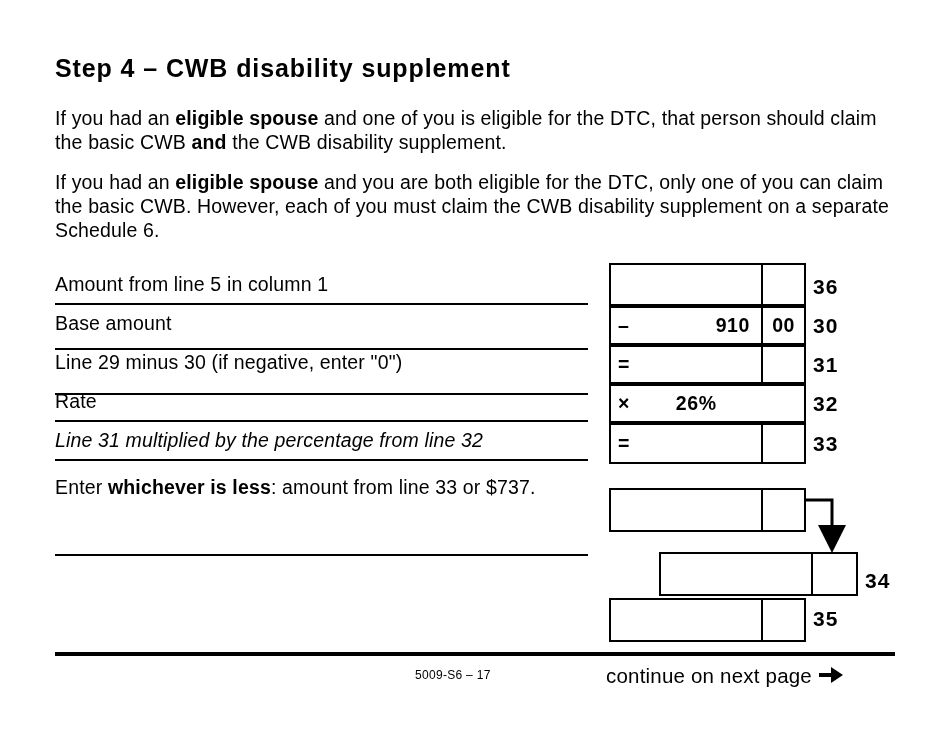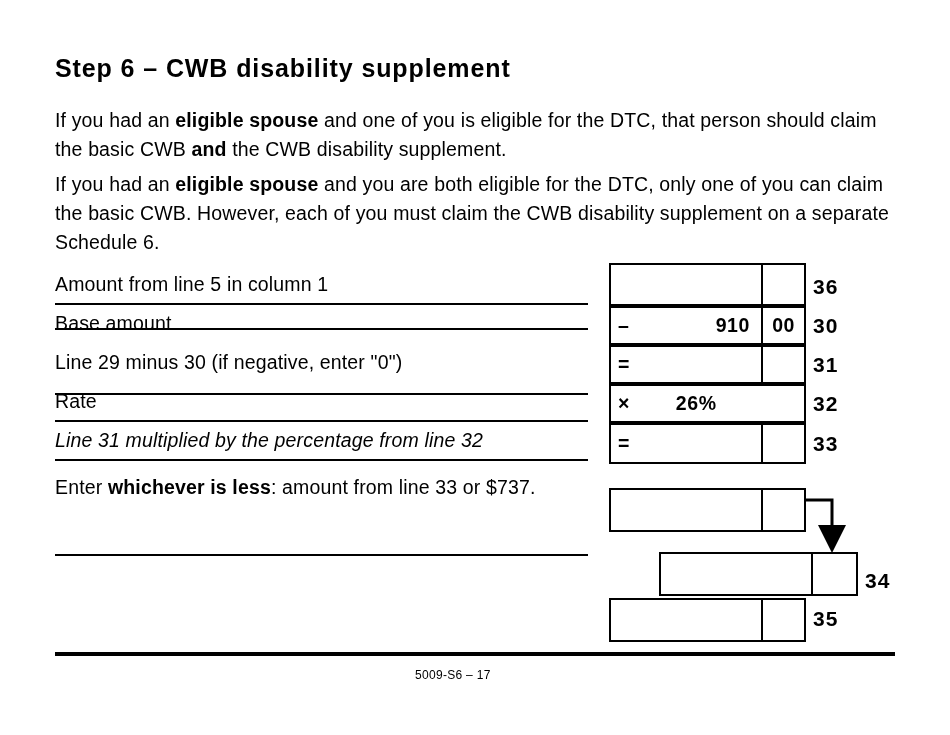--- a/index.html
+++ b/index.html
@@ -33,21 +33,21 @@
     letter-spacing: 0.9px;
     white-space: nowrap;
   }
 
   
   .intro {
     position: absolute;
     left: 55px;
     width: 845px;
     font-size: 19.5px;
-    line-height: 29px;
+    line-height: 24px;
     letter-spacing: 0.15px;
   }
   .intro-1 { top: 106px; }
   .intro-2 { top: 170px; }
   .intro b { font-weight: bold; }
 
   
   .label-row {
     position: absolute;
     left: 55px;
@@ -58,21 +58,21 @@
     box-sizing: border-box;
   }
   .label-row .label-text {
     display: block;
     padding-top: 5px;
     line-height: 26px;
   }
   .label-row b { font-weight: bold; }
 
   .r-29 { top: 266px; height: 39px; }
-  .r-30 { top: 305px; height: 25px; }
+  .r-30 { top: 305px; height: 45px; }
   .r-31 { top: 344px; height: 51px; }
   .r-32 { top: 383px; height: 39px; }
   .r-33 { top: 422px; height: 39px; font-style: italic; }
   .r-34 { top: 461px; height: 87px; margin-top: 8px; }
   .r-35 { top: 594px; height: 45px; }
 
   
   .amt-box {
     position: absolute;
     box-sizing: border-box;
@@ -184,21 +184,21 @@
     display: inline-block;
     vertical-align: -2px;
     margin-left: 6px;
   }
 </style>
 </head>
 <body>
 
 <div class="page">
 
-  <div class="step-heading">Step 6 – CWB disability supplement</div>
+  <div class="step-heading">Step 4 – CWB disability supplement</div>
 
   <div class="intro intro-1">
     <span>If you had an </span><b>eligible spouse</b><span> and one of you is eligible for the DTC, that person should claim the basic CWB </span><b>and</b><span> the CWB disability supplement.</span>
   </div>
 
   <div class="intro intro-2">
     <span>If you had an </span><b>eligible spouse</b><span> and you are both eligible for the DTC, only one of you can claim the basic CWB. However, each of you must claim the CWB disability supplement on a separate Schedule 6.</span>
   </div>
 
   <div class="label-row r-29">
@@ -293,14 +293,20 @@
 
   <svg class="connector" viewBox="0 0 62 60">
     <path d="M 5 2 L 32 2 L 32 30" fill="none" stroke="#000" stroke-width="3"></path>
     <polygon points="18,27 46,27 32,55" fill="#000"></polygon>
   </svg>
 
   <div class="bottom-rule"></div>
 
   <div class="footer-formno">5009-S6 – 17</div>
 
+  <div class="footer-continue">
+    <span>continue on next page</span><svg class="footer-arrow" width="26" height="20" viewBox="0 0 26 20">
+      <path d="M 1 10 L 16 10" stroke="#000" stroke-width="4" fill="none"></path>
+      <polygon points="13,2 25,10 13,18" fill="#000"></polygon>
+    </svg>
+  </div>
 
 </div>
 
 </body></html>

